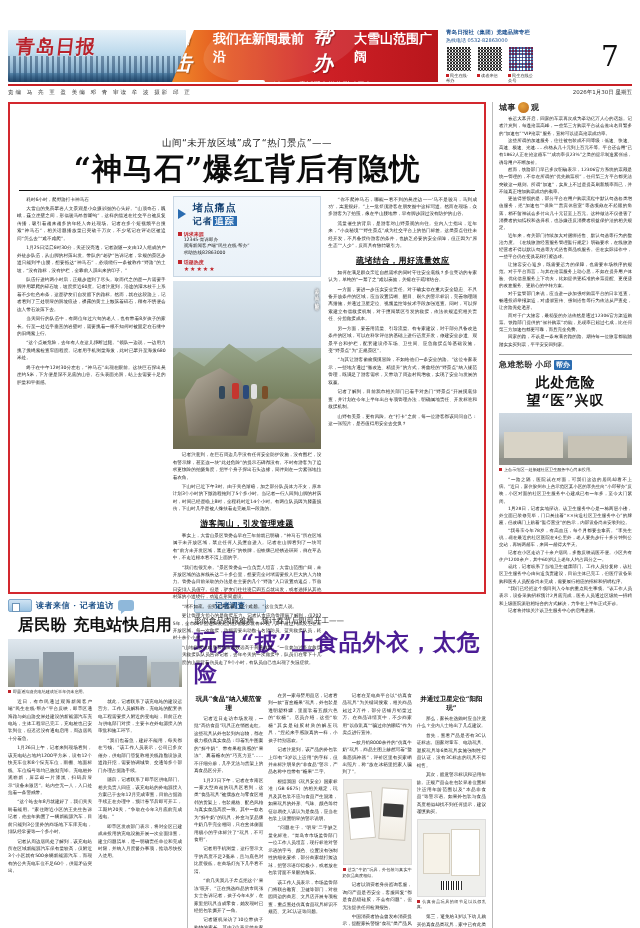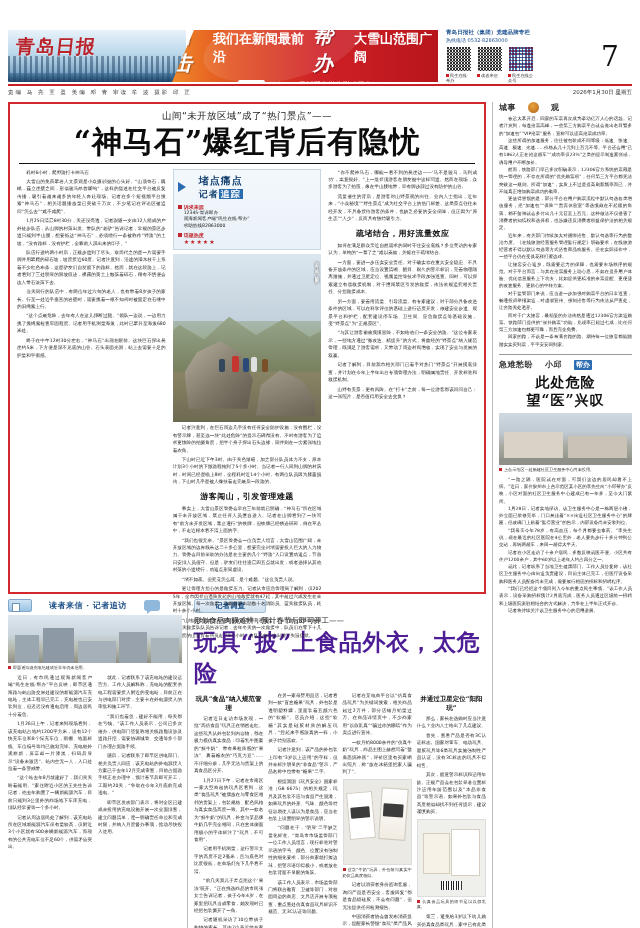--- a/index.html
+++ b/index.html
@@ -76,43 +76,43 @@
   .mast-editors { font-size: 5.5px; color:#333; letter-spacing:2px; }
   .mast-date { font-size: 5.5px; color:#333; }
 
   
   .body-grid { display:flex; margin: 5px 8px 0 8px; gap: 6px; height: 838px; }
   .left-area { width: 478px; display:flex; flex-direction:column; gap:5px; }
   .right-rail { width: 140px; border-left: 1px solid #bbb; padding-left: 6px; }
 
   
   .main-story { border: 2px solid #d3282e; padding: 6px 7px 5px 7px; height: 492px; position:relative; }
-  .kicker { text-align:center; font-size: 9.5px; color:#222; font-family:"DejaVu Sans","Liberation Sans",sans-serif; letter-spacing:.4px; }
+  .kicker { text-align:center; font-size: 9.5px; color:#222; font-family:"DejaVu Sans","Liberation Sans",sans-serif; letter-spacing:.4px;margin-top:27px; }
   .main-head {
     text-align:center; font-family:"DejaVu Serif","Liberation Serif",serif;
     font-weight:bold; font-size: 30px; color:#0c0c0c; letter-spacing: 1px;
     margin-top: 2px; line-height: 1.12;
   }
   .head-rule { height:1px; background:#111; margin: 4px 2px 5px 2px; }
 
   .cols3 { display:flex; gap: 7px; }
   .col { width: 150px; }
   .col p, .bodytext {
     font-size: 4.6px; line-height: 1.62; color:#1a1a1a; text-align: justify;
     font-family:"DejaVu Sans","Liberation Sans",sans-serif;
     text-indent: 2em; margin-bottom: 2px; word-break: break-all;
   }
   .subhead {
     font-family:"DejaVu Serif","Liberation Serif",serif; font-weight:bold;
-    font-size: 8px; text-align:center; color:#111; margin: 5px 0 3px 0; letter-spacing:.5px;
+    font-size: 8px; text-align:center; color:#111; margin: 5px 0 3px 0; letter-spacing:.5px;text-decoration:underline;
   }
 
   
   .info-card { border:1px solid #c9d7e4; background:linear-gradient(180deg,#f3f8fc,#e9f1f8); padding:4px; margin-bottom:4px; }
-  .info-badge { display:flex; align-items:center; gap:13px; }
+  .info-badge { display:flex; align-items:center; gap:7px; }
   .info-tri { width:0;height:0;border-top:5px solid transparent;border-bottom:5px solid transparent;border-left:8px solid #2b6cb0; }
   .info-t1 { font-family:"DejaVu Serif","Liberation Serif",serif; font-weight:bold; font-size:10px; color:#123f70; letter-spacing:1px; }
   .info-t2 { font-family:"DejaVu Serif","Liberation Serif",serif; font-weight:bold; font-size:9px; color:#123f70; letter-spacing:1px; }
   .info-t2 em { background:#2b6cb0; color:#fff; font-style:normal; padding:0 2px; }
   .info-rows { margin-top:3px; }
   .info-label { display:flex; align-items:center; gap:2px; font-size:5px; font-weight:bold; color:#c0262c; margin-top:2px;}
   .info-label i { width:4px;height:4px;background:#c0262c;display:inline-block; }
   .info-val { font-size:4.6px; color:#222; line-height:1.5; padding-left:6px; }
   .stars { color:#c0262c; font-size:6px; letter-spacing:1px; padding-left:6px; }
 
@@ -138,21 +138,21 @@
   .photo-cap-v {
     position:absolute; right:2px; top:4px; writing-mode: vertical-rl;
     font-size:4.2px; color:#fff; text-shadow:0 0 2px rgba(0,0,0,.8); letter-spacing:1px;
   }
 
   
   .bottom-row { display:flex; gap:6px; flex:1; }
   .story-left { width: 180px; border-right:1px solid #bbb; padding-right:5px; }
   .story-mid { flex:1; }
 
-  .tag-ribbon { display:flex; align-items:center; gap:17px; margin-bottom:3px; }
+  .tag-ribbon { display:flex; align-items:center; gap:4px; margin-bottom:3px; }
   .tag-icon { width:24px; height:13px; background:linear-gradient(180deg,#cfe3f3,#9bc3e2); border:1px solid #7fa8cc; border-radius:2px; position:relative; }
   .tag-icon:after{content:"";position:absolute;left:3px;top:3px;width:6px;height:7px;background:#fff;border:1px solid #6b94b8;}
   .tag-text { font-family:"DejaVu Serif","Liberation Serif",serif; font-weight:bold; font-size:8px; color:#1b4f86; letter-spacing:.5px;}
   .tag-chip { background:linear-gradient(180deg,#e7f0f8,#cfe0ef); border:1px solid #9fc0da; padding:1px 20px; border-radius:2px;
     font-family:"DejaVu Serif","Liberation Serif",serif; font-weight:bold; font-size:7.5px; color:#1b4f86; }
   .tag-bubble { width:16px;height:11px;background:#8fb8da;border-radius:3px;position:relative;}
   .tag-bubble:after{content:"";position:absolute;left:3px;bottom:-3px;border-top:4px solid #8fb8da;border-right:5px solid transparent;}
 
   .story-head-lg {
     font-family:"DejaVu Serif","Liberation Serif",serif; font-weight:bold;
@@ -184,21 +184,21 @@
     background:#3b3b3b; border-radius:1px; }
   .photo-pack { width:100%; height:78px; background:#efefec; position:relative; overflow:hidden; margin:3px 0 2px 0; border:1px solid #ddd;}
   .toybox { position:absolute; background:#f6f2e8; border:1px solid #d6cfc0; }
   .toybox.t1 { left:8%; top:18%; width:40%; height:54%; }
   .toybox.t2 { right:8%; top:12%; width:42%; height:62%; background:#fff; }
   .barcode { position:absolute; left:50%; bottom:8%; transform:translateX(-50%); width:30%; height:12%;
     background: repeating-linear-gradient(90deg,#222 0 1px,#fff 1px 2.5px); }
 
   
   .rail-sec { margin-bottom: 6px; }
-  .rail-tag { display:flex; align-items:center; gap:12px; margin-bottom:2px; }
+  .rail-tag { display:flex; align-items:center; gap:2px; margin-bottom:2px; }
   .rail-tag-text { font-family:"DejaVu Serif","Liberation Serif",serif; font-weight:bold; font-size:8px; color:#333; letter-spacing:.5px;}
   .rail-seal { width:11px;height:11px;border-radius:50%;background:radial-gradient(circle at 40% 35%,#e8a33d,#b7661c); display:inline-block; }
   .rail-chip { background:#2b6cb0; color:#fff; font-size:7px; font-weight:bold; padding:0 2px; border-radius:1px;
     font-family:"DejaVu Serif","Liberation Serif",serif;}
   .rail-head {
     font-family:"DejaVu Serif","Liberation Serif",serif; font-weight:bold;
     font-size: 14px; color:#111; text-align:center; line-height:1.25; letter-spacing:1px; margin: 4px 0 4px 0;
   }
   .rail-rule { height:1px; background:#999; margin: 4px 0; }
   .rail-body { font-size:4.5px; line-height:1.62; color:#1a1a1a; text-align:justify; text-indent:2em; word-break:break-all; }
@@ -349,20 +349,21 @@
       </div>
 
       <div class="bottom-row">
 
         <div class="story-left">
           <div class="tag-ribbon">
             <span class="tag-icon"></span>
             <span class="tag-text">读者来信 · 记者追访</span>
             <span class="tag-bubble"></span>
           </div>
+          <div class="story-head-lg">居民盼 充电站快启用</div>
 
           <div class="photo-sm">
             <div class="bld" style="left:4%;width:14%;height:58%"></div>
             <div class="bld" style="left:20%;width:18%;height:72%;background:#8d99a4"></div>
             <div class="bld" style="left:40%;width:22%;height:46%;background:#a6b0b8"></div>
             <div class="bld" style="left:64%;width:16%;height:64%;background:#97a2ac"></div>
             <div class="bld" style="left:82%;width:16%;height:52%;background:#aab4bb"></div>
           </div>
           <div class="cap-sm"><i></i><span>即墨通海路充电站建成近半年仍未启用。</span></div>
 

